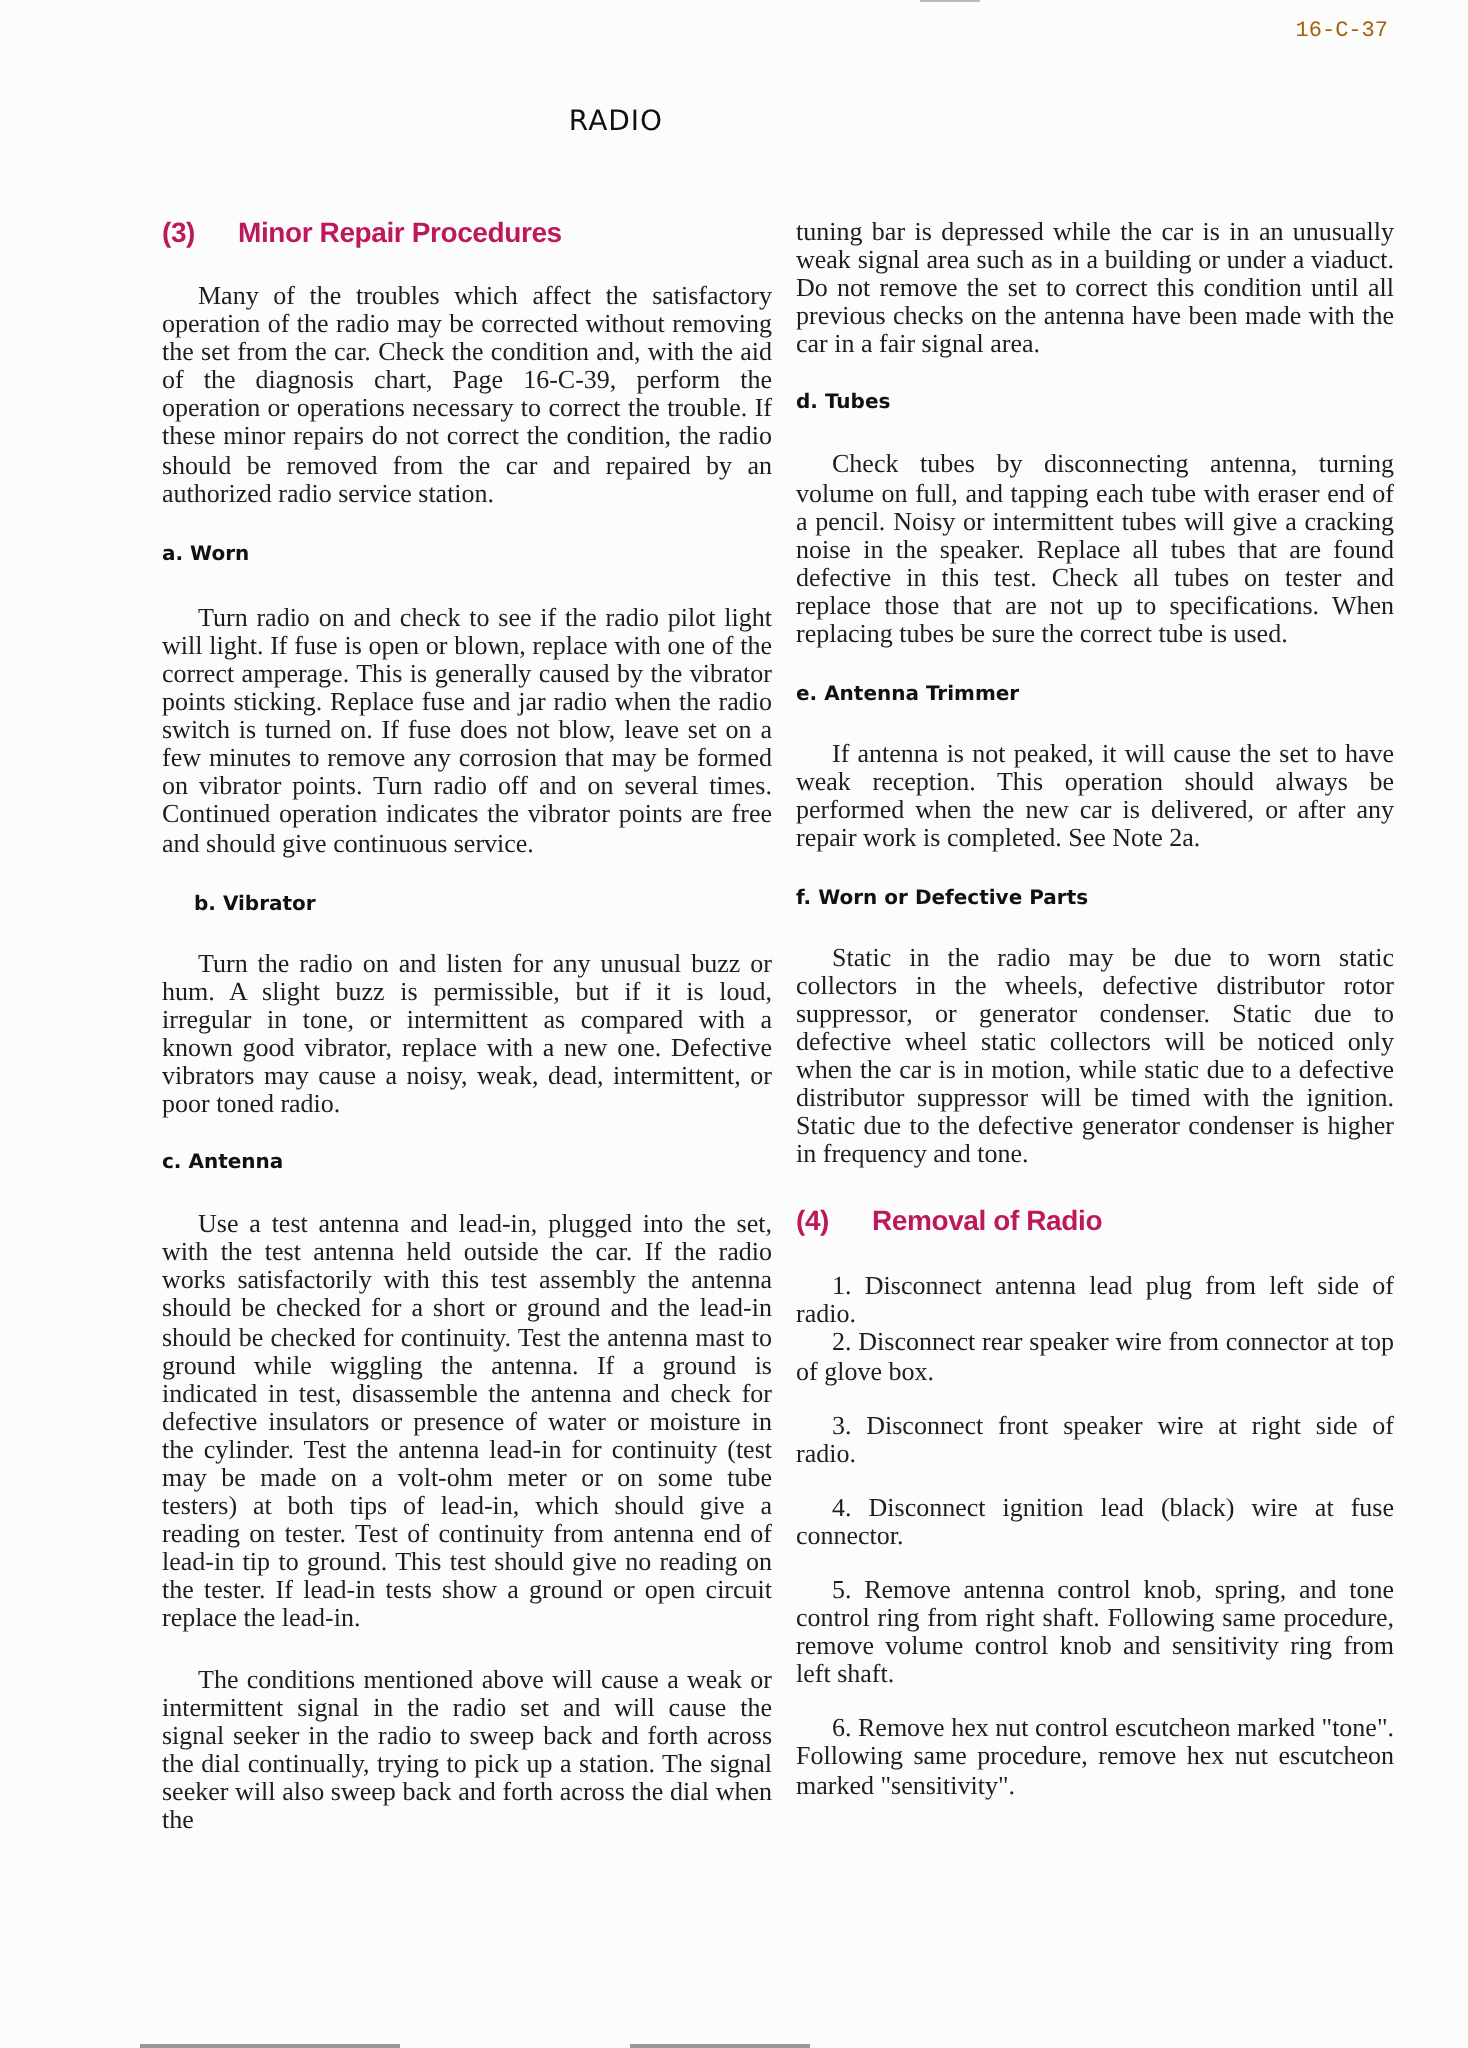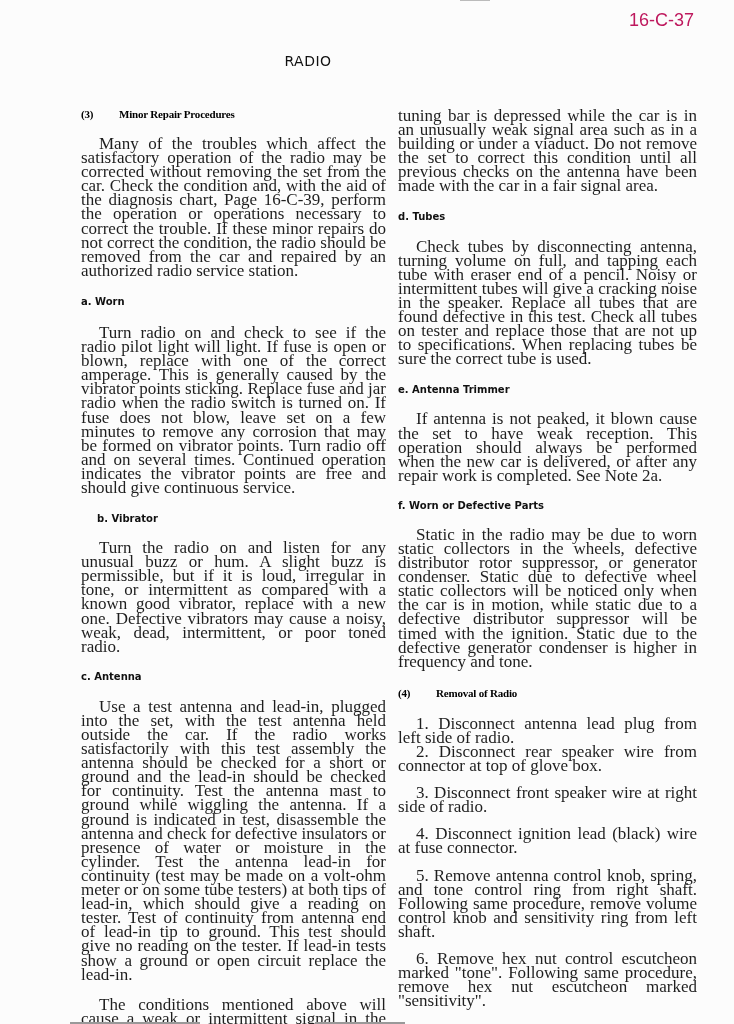--- a/index.html
+++ b/index.html
@@ -3,40 +3,40 @@
 <meta charset="utf-8">
 <style>
   html, body { margin: 0; padding: 0; }
   body {
     width: 734px; height: 1024px; background: #fcfcfc; color: #1a1a1a;
     position: relative; overflow: hidden;
     font-family: "DejaVu Serif", "Liberation Serif", serif;
   }
   .page-number {
     position: absolute; top: 10px; right: 40px;
-    font-family: Liberation Sans, sans-serif; font-size: 18px; color: #be185d;
+    font-family: Liberation Mono, monospace; font-size: 11px; color: #a16207;
   }
   .page-title {
     position: absolute; top: 53px; left: 0; width: 616px; text-align: center;
     font-family: "DejaVu Sans", sans-serif; font-weight: normal; font-size: 14px; letter-spacing: 0.5px; color: #111;
   }
   .col { position: absolute; top: 108px; }
   .col-left { left: 81px; width: 305px; }
   .col-right { left: 398px; width: 299px; }
   h2 {
-    font-family: Liberation Serif, serif; font-weight: bold; font-size: 11px;
-    margin: 0; color: #000000; letter-spacing: -0.2px;
+    font-family: Liberation Sans, sans-serif; font-weight: bold; font-size: 14px;
+    margin: 0; color: #be185d; letter-spacing: -0.2px;
   }
   h2 .num { display: inline-block; width: 38px; }
   h3 {
     font-family: "DejaVu Sans", sans-serif; font-weight: bold; font-size: 10px;
     margin: 0; color: #111;
   }
   p {
-    margin: 0; font-family: "Liberation Serif", serif; font-size: 17px;
+    margin: 0; font-family: "Liberation Serif", serif; font-size: 13px;
     line-height: 14.1px; text-align: justify; text-indent: 18px; color: #1e1e1e;
   }
   .noindent { text-indent: 0; }
   .artifact-bar {
     position: absolute; bottom: 0; height: 2px; background: #999;
   }
   .artifact-top {
     position: absolute; top: 0; height: 1px; background: #bbb;
   }
 </style>
@@ -63,21 +63,21 @@
   <p style="margin-top:16px;">The conditions mentioned above will cause a weak or intermittent signal in the radio set and will cause the signal seeker in the radio to sweep back and forth across the dial continually, trying to pick up a station. The signal seeker will also sweep back and forth across the dial when the</p>
 </div>
 
 <div class="col col-right">
   <p class="noindent" style="margin-top:1px;">tuning bar is depressed while the car is in an unusually weak signal area such as in a building or under a viaduct. Do not remove the set to correct this condition until all previous checks on the antenna have been made with the car in a fair signal area.</p>
 
   <h3 style="margin-top:17px;">d. Tubes</h3>
   <p style="margin-top:18px;">Check tubes by disconnecting antenna, turning volume on full, and tapping each tube with eraser end of a pencil. Noisy or intermittent tubes will give a cracking noise in the speaker. Replace all tubes that are found defective in this test. Check all tubes on tester and replace those that are not up to specifications. When replacing tubes be sure the correct tube is used.</p>
 
   <h3 style="margin-top:18px;">e. Antenna Trimmer</h3>
-  <p style="margin-top:17px;">If antenna is not peaked, it blown cause the set to have weak reception. This operation should always be performed when the new car is delivered, or after any repair work is completed. See Note 2a.</p>
+  <p style="margin-top:17px;">If antenna is not peaked, it will cause the set to have weak reception. This operation should always be performed when the new car is delivered, or after any repair work is completed. See Note 2a.</p>
 
   <h3 style="margin-top:17px;">f. Worn or Defective Parts</h3>
   <p style="margin-top:17px;">Static in the radio may be due to worn static collectors in the wheels, defective distributor rotor suppressor, or generator condenser. Static due to defective wheel static collectors will be noticed only when the car is in motion, while static due to a defective distributor suppressor will be timed with the ignition. Static due to the defective generator condenser is higher in frequency and tone.</p>
 
   <h2 style="margin-top:18px;">
     <span class="num">(4)</span><span>Removal of Radio</span>
   </h2>
 
   <p style="margin-top:18px;">1. Disconnect antenna lead plug from left side of radio.</p>
   <p style="margin-top:0;">2. Disconnect rear speaker wire from connector at top of glove box.</p>

